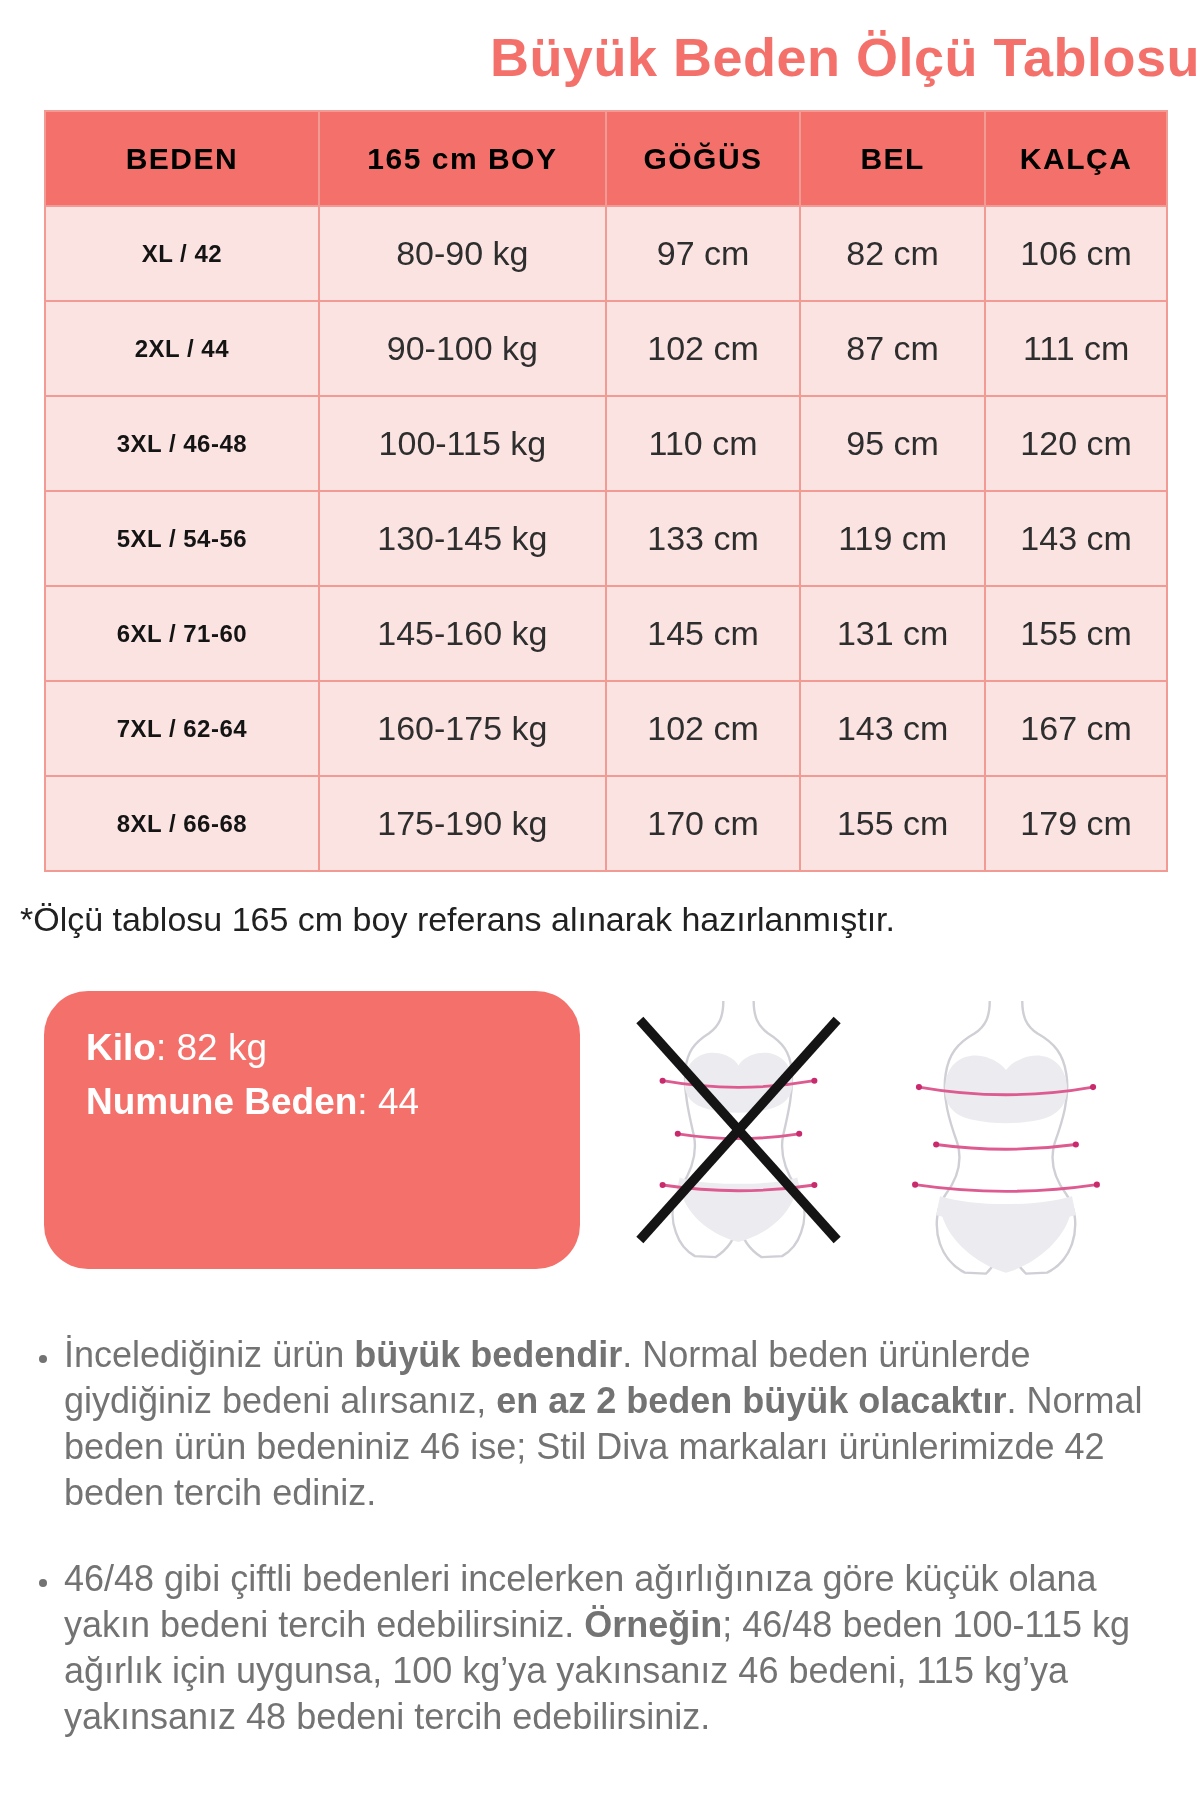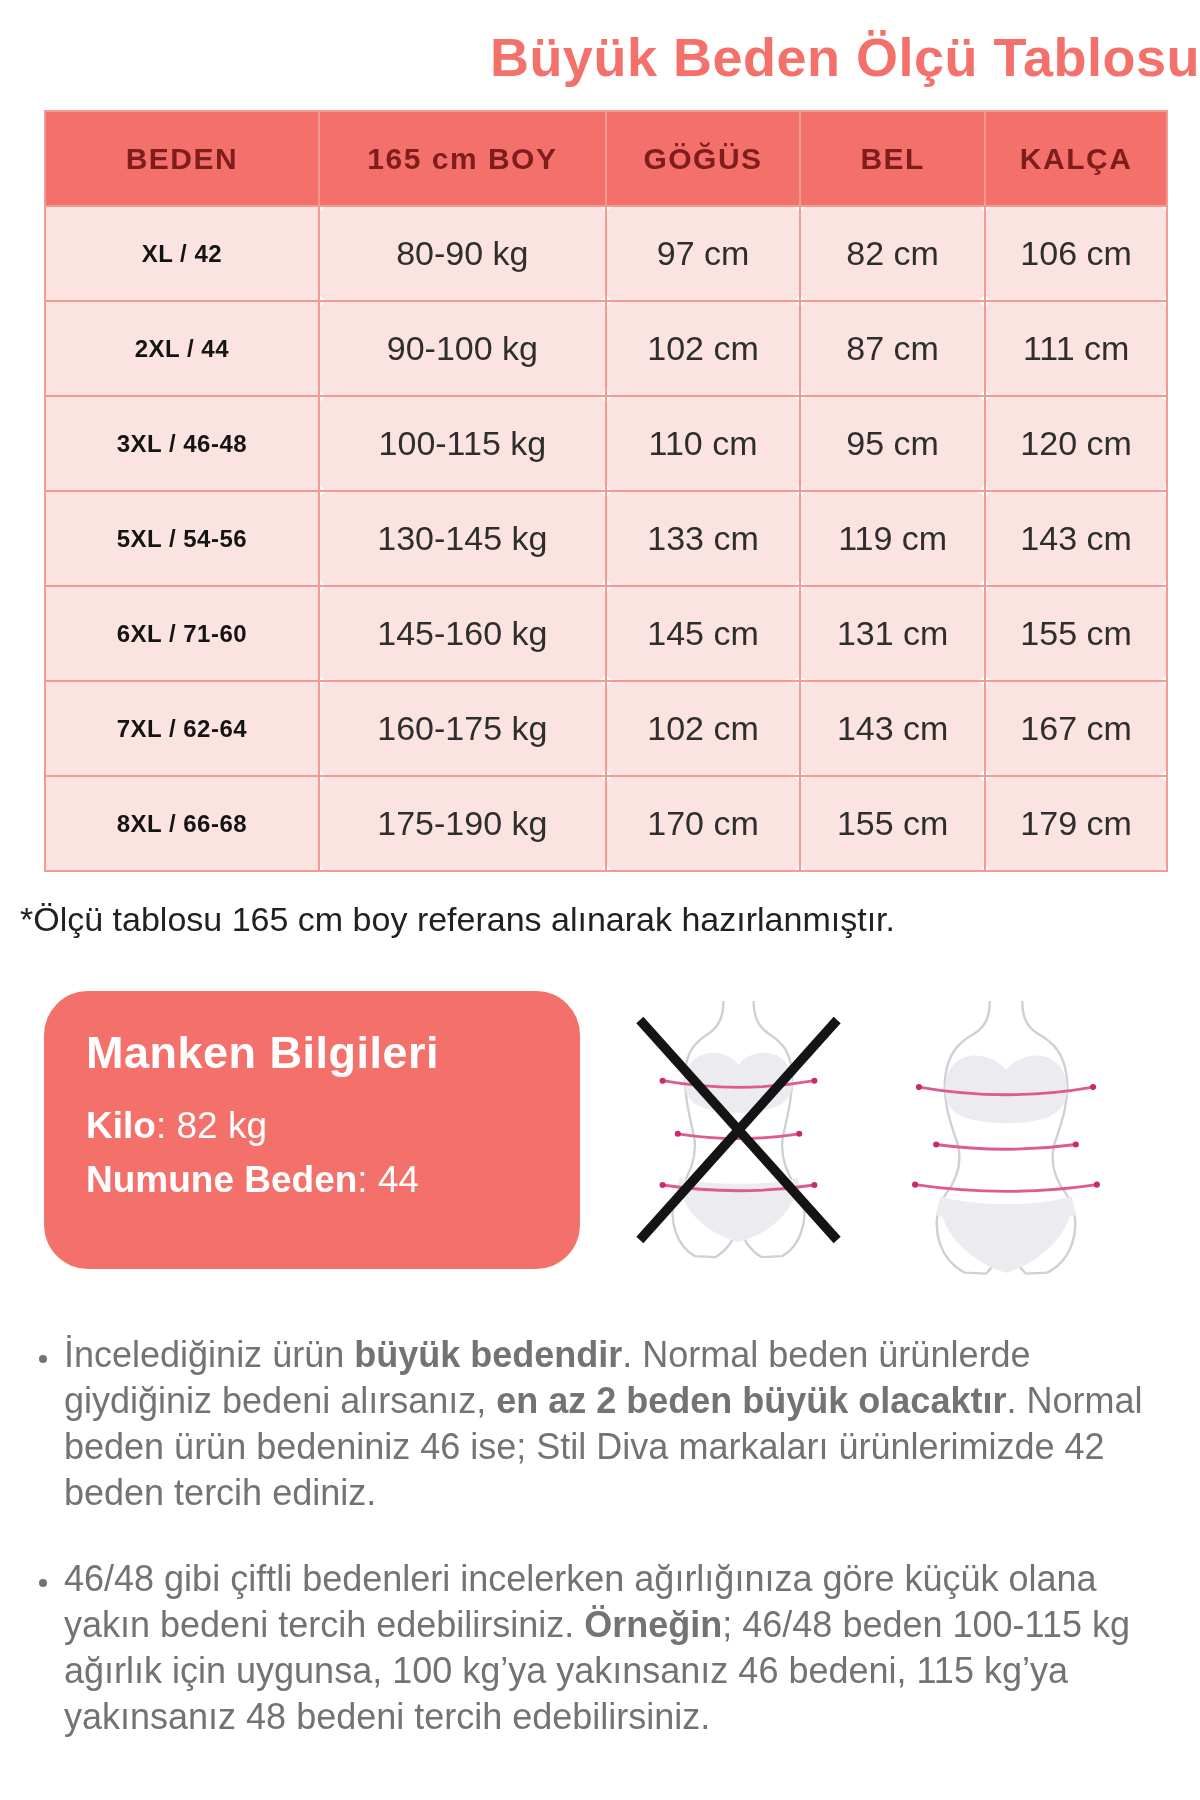--- a/index.html
+++ b/index.html
@@ -17,25 +17,25 @@
     margin:26px 0 0 0;text-align:right;
     font-size:54px;font-weight:700;color:var(--accent);letter-spacing:.5px;
   }
   table.size-table{
     width:1124px;margin:22px 32px 0 44px;border-collapse:collapse;table-layout:fixed;
   }
   .size-table th,.size-table td{
     border:2px solid var(--grid);text-align:center;vertical-align:middle;height:93px;padding:0;
   }
   .size-table th{
-    background:var(--accent);color:#7f1d1d;font-size:30px;font-weight:700;letter-spacing:1.5px;
+    background:var(--accent);color:#000000;font-size:30px;font-weight:700;letter-spacing:1.5px;
   }
   .size-table td{background:var(--row-bg);}
   .size-table td.c-size{font-size:24px;font-weight:700;color:#141414;letter-spacing:.5px;}
-  .size-table td.c-val{font-size:34px;font-weight:400;color:#2e2e2e;border-radius:10px;}
+  .size-table td.c-val{font-size:34px;font-weight:400;color:#2e2e2e;}
   .col-size{width:24.4%}.col-weight{width:25.6%}.col-chest{width:17.3%}.col-waist{width:16.5%}.col-hip{width:16.2%}
   .footnote{
     margin:28px 20px 0 20px;font-size:34px;color:#212121;
   }
   .model-section{
     display:flex;align-items:flex-start;margin:52px 30px 0 44px;
   }
   .model-box{
     box-sizing:border-box;width:536px;min-height:278px;background:var(--accent);
     border-radius:44px;color:#ffffff;padding:36px 28px 30px 42px;flex:0 0 auto;
@@ -129,21 +129,20 @@
       <td class="c-val">155 cm</td>
       <td class="c-val">179 cm</td>
     </tr>
   </tbody>
 </table>
 
 <p class="footnote">*Ölçü tablosu 165 cm boy referans alınarak hazırlanmıştır.</p>
 
 <div class="model-section">
   <div class="model-box">
-    <p class="model-title">Manken Bilgileri</p>
     <p class="model-line"><b>Kilo</b><span>: 82 kg</span></p>
     <p class="model-line"><b>Numune Beden</b><span>: 44</span></p>
   </div>
 
   <div class="figures">
 
     <div class="figure-wrap">
       <svg width="209" height="258" viewBox="0 0 220 272">
         <path d="M94,0 C94,16 90,26 79,34 C63,44 56,54 54,72 C52,96 58,120 63,142
                  C67,162 60,180 49,197 C40,211 38,228 44,244 C48,256 55,264 64,269

